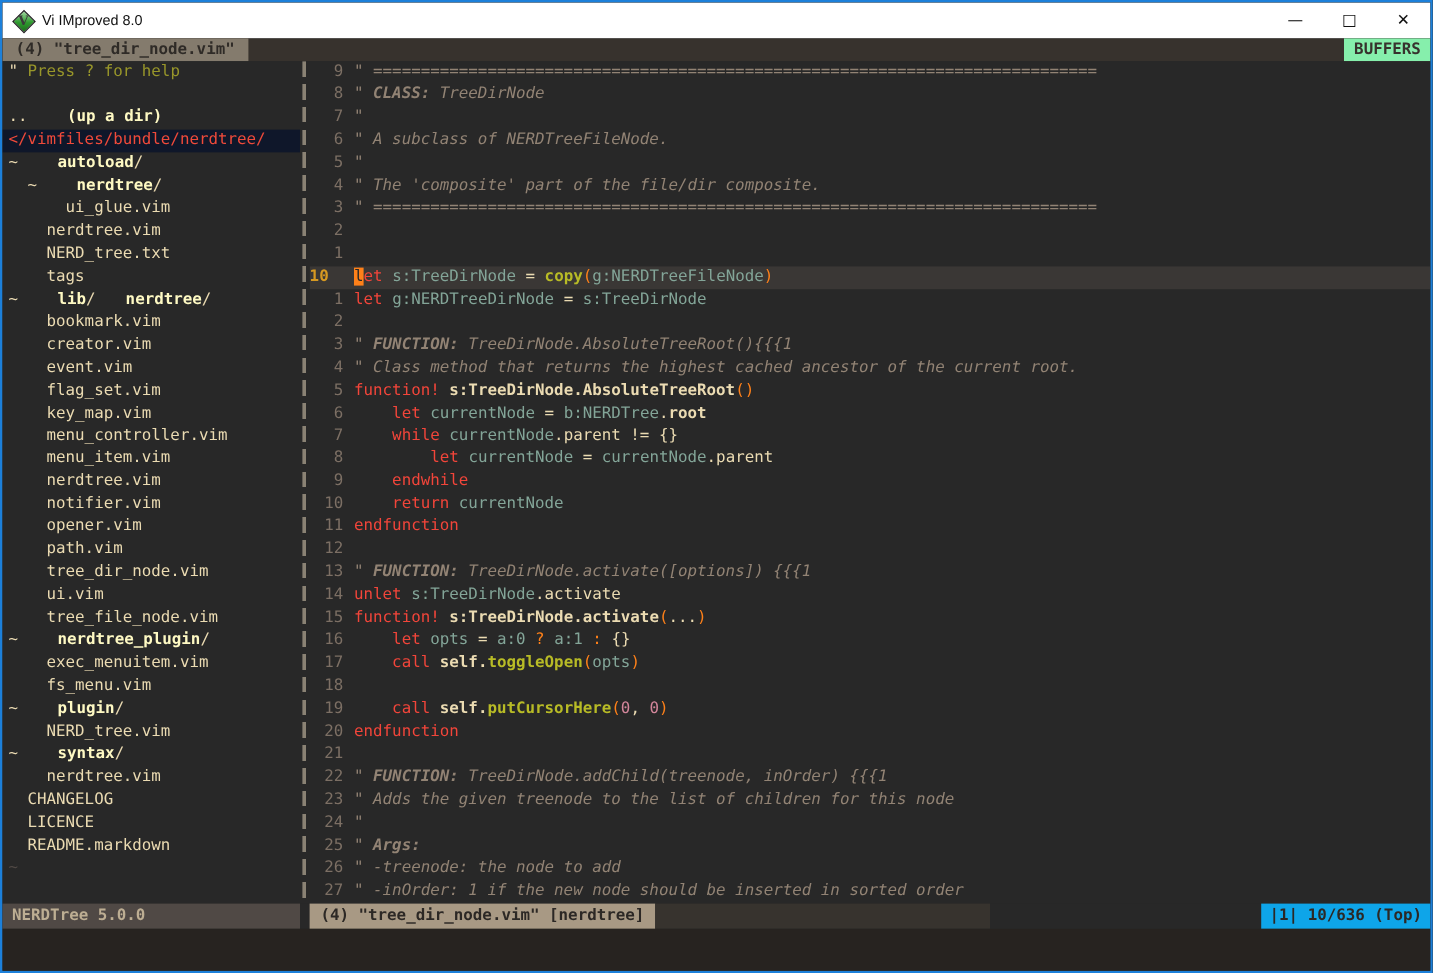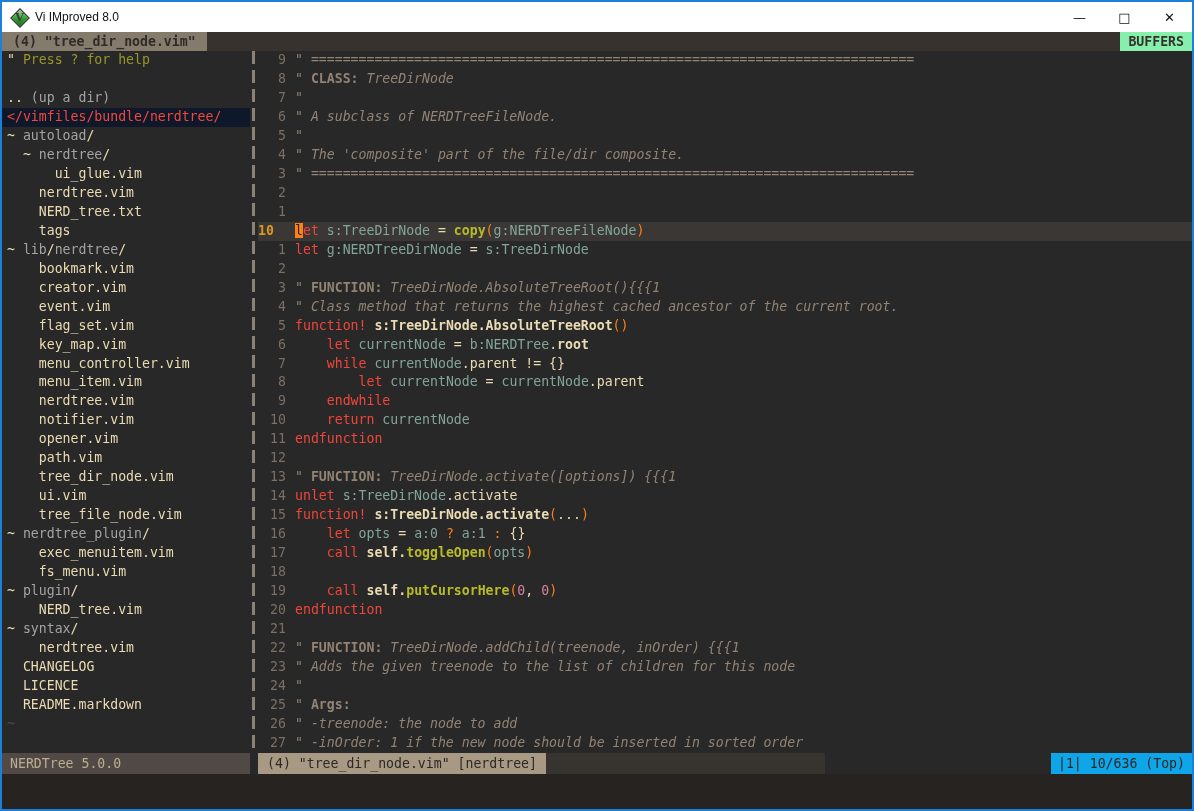--- a/index.html
+++ b/index.html
@@ -40,33 +40,33 @@
   .editor{flex:1;overflow:hidden;}
   .code-row{display:flex;}
   .code-row.cursorline{background:#3a3735;}
   .lnum{width:28px;flex:0 0 auto;text-align:right;color:#7c6f64;margin-right:9px;white-space:pre;}
   .lnum.curnum{text-align:left;color:#d79921;font-weight:bold;padding-left:2px;margin-left:-2px;}
   .ctext{white-space:pre;}
   
   .s-fg{color:#ebdbb2;}
   .s-b{color:#ebdbb2;font-weight:bold;}
   .s-c{color:#928374;font-style:italic;}
-  .s-cb{color:#928374;font-weight:bold;}
+  .s-cb{color:#928374;font-style:italic;font-weight:bold;}
   .s-r{color:#f2453a;}
   .s-id{color:#83a598;}
   .s-fn{color:#b8bb26;font-weight:bold;}
   .s-o{color:#fe8019;}
   .s-num{color:#d3869b;}
   .s-cur{background:#fe8019;color:#282828;}
   .s-help{color:#98962a;}
-  .s-dir{color:#a3a3a3;font-weight:normal;}
+  .s-dir{color:#fef9c3;font-weight:bold;margin-left:25px;}
   .s-root{color:#f04a3a;}
   .s-tilde{color:#504945;}
   
-  .statusline{height:21px;flex:0 0 auto;display:flex;align-items:stretch;font-weight:normal;}
+  .statusline{height:21px;flex:0 0 auto;display:flex;align-items:stretch;font-weight:bold;}
   .st-tree{width:248px;flex:0 0 auto;background:#504945;color:#bdae93;
     display:flex;align-items:center;padding-left:8px;box-sizing:border-box;white-space:pre;}
   .st-gap{width:8px;flex:0 0 auto;background:#282828;}
   .st-file{background:#a89984;color:#2c2825;display:flex;align-items:center;
     padding:0 9px;white-space:pre;}
   .st-fill{flex:1;background:#37332e;}
   .st-opts{background:#37332e;color:#a89984;display:flex;align-items:center;
     padding:0 10px;white-space:pre;margin-top:39px;}
   .st-pos{background:#0ea5e9;color:#2c2825;display:flex;align-items:center;
     padding:0 7px;white-space:pre;}

